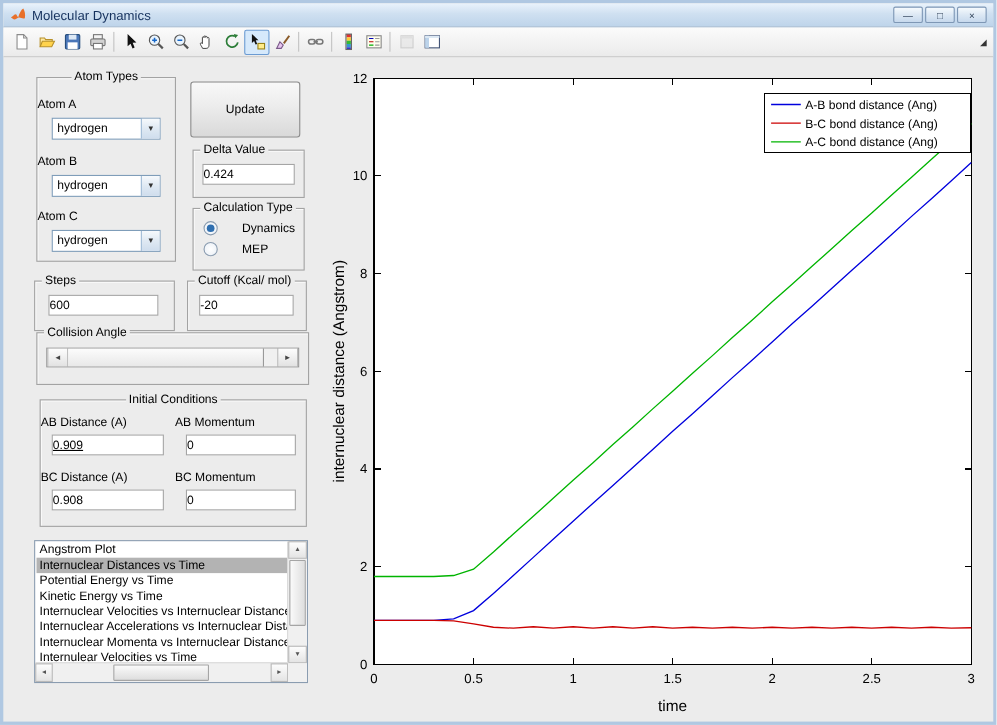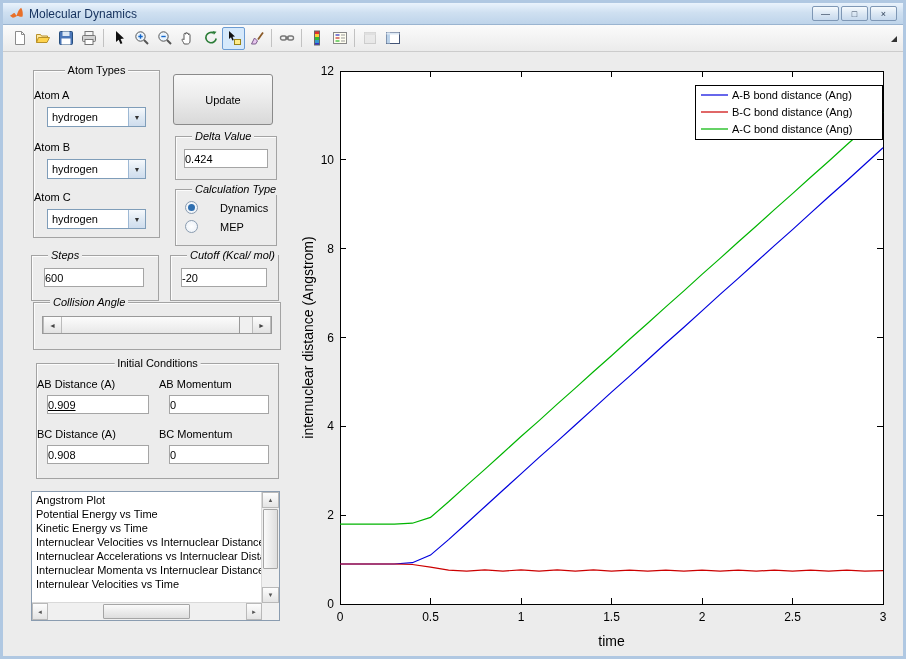--- a/index.html
+++ b/index.html
@@ -47,21 +47,21 @@
   
   .panel{
     position:absolute;border:1px solid #a3a3a3;background:#ececec;
     box-shadow:1px 1px 0 rgba(255,255,255,.85) inset;
   }
   .panel-title{
     position:absolute;top:-7px;background:#ececec;padding:0 3px;line-height:12px;
     white-space:nowrap;
   }
   .t-center{left:50%;transform:translateX(-50%);}
-  .t-left{left:16px;font-style:italic;}
+  .t-left{left:6px;}
   .plabel{position:absolute;}
   
   .combo{
     position:absolute;height:20px;background:#fff;border:1px solid #7f9db9;
     display:flex;align-items:center;box-sizing:border-box;
   }
   .combo .val{flex:1;padding-left:4px;overflow:hidden;white-space:nowrap;}
   .combo .arrow-btn{
     width:16px;height:100%;border-left:1px solid #9db8d4;
     background:linear-gradient(#f6f9fc,#dfe9f3 50%,#cfdded);
@@ -317,20 +317,21 @@
     <input class="edit" style="left: 132px; top: 31px; width: 100px;" readonly="" value="0">
     <div class="plabel" style="left:0;width:122px;top:64px">BC Distance (A)</div>
     <div class="plabel" style="left:122px;width:117px;top:64px">BC Momentum</div>
     <input class="edit" style="left: 10px; top: 81px; width: 102px;" readonly="" value="0.908">
     <input class="edit" style="left: 132px; top: 81px; width: 100px;" readonly="" value="0">
   </div>
 
   <div class="listbox" style="left:28px;top:488px;width:249px;height:130px">
     <div class="lb-items" id="lb-items">
         <div class="lb-item">Angstrom Plot</div>
+        <div class="lb-item selected">Internuclear Distances vs Time</div>
         <div class="lb-item">Potential Energy vs Time</div>
         <div class="lb-item">Kinetic Energy vs Time</div>
         <div class="lb-item">Internuclear Velocities vs Internuclear Distance</div>
         <div class="lb-item">Internuclear Accelerations vs Internuclear Distance</div>
         <div class="lb-item">Internuclear Momenta vs Internuclear Distance</div>
         <div class="lb-item">Internulear Velocities vs Time</div>
       </div>
     <div class="vscroll">
       <div class="sb-btn" style="position:absolute;top:0;left:0">▲</div>
       <div class="v-thumb"></div>

